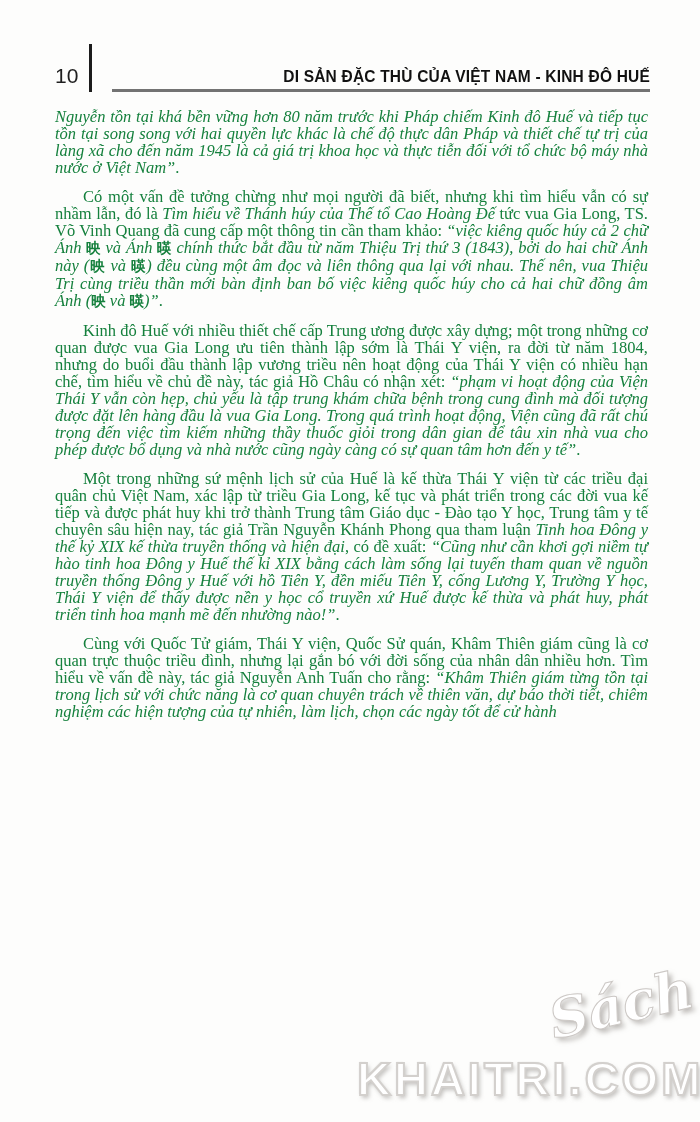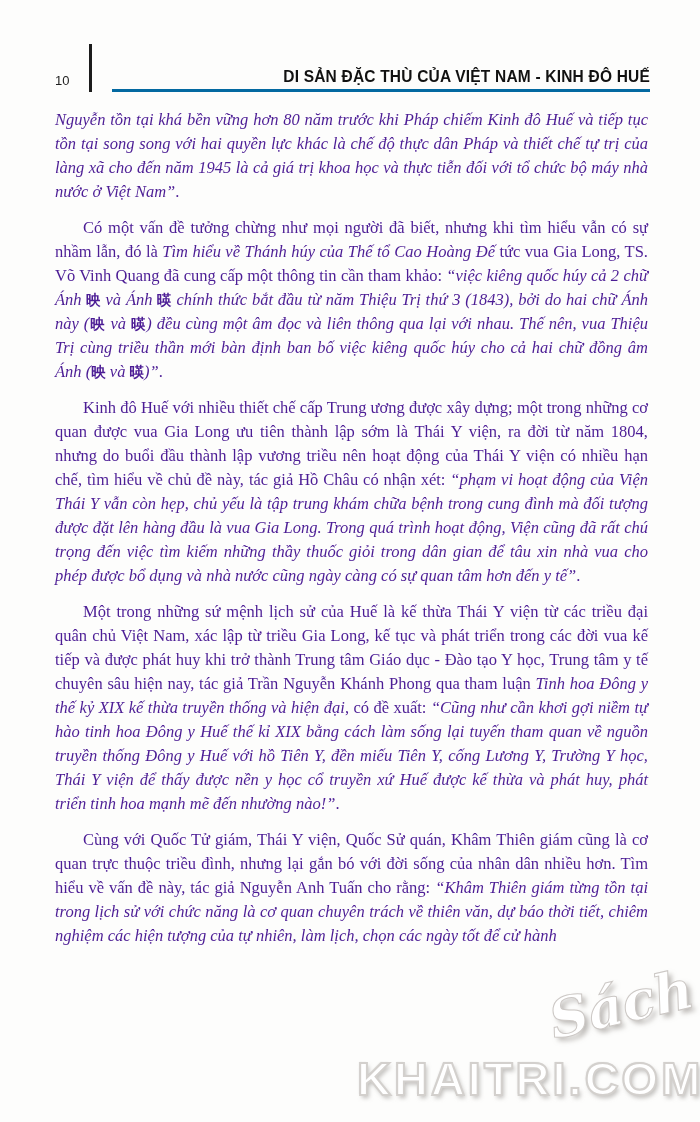--- a/index.html
+++ b/index.html
@@ -18,37 +18,37 @@
   .header {
     position: absolute;
     left: 55px;
     right: 50px;
     top: 50px;
     display: flex;
     align-items: stretch;
   }
   .page-number {
     font-family: "Liberation Sans", sans-serif;
-    font-size: 13px;
+    font-size: 21px;
     color: #1f1f1f;
     width: 34px;
     display: flex;
     align-items: flex-end;
     padding-bottom: 4px;
   }
   .header-bar {
     width: 3px;
     background: #1c1c1c;
     height: 48px;
     margin-top: -6px;
   }
   .title-area {
     flex: 1;
     margin-left: 20px;
-    border-bottom: 3px solid #0369a1;
+    border-bottom: 3px solid #737373;
     display: flex;
     justify-content: flex-end;
     align-items: flex-end;
     padding-bottom: 3px;
   }
   .header-title {
     font-family: "Liberation Sans", sans-serif;
     font-weight: bold;
     font-size: 15.5px;
     letter-spacing: 0.2px;
@@ -59,22 +59,22 @@
   }
 
   
   .content {
     position: absolute;
     top: 108px;
     left: 55px;
     width: 593px;
     text-align: justify;
     font-size: 16.5px;
-    line-height: 24px;
-    color: #4c1d95;
+    line-height: 17px;
+    color: #15803d;
   }
   .content p { margin: 0 0 12px 0; }
   .content p.indent { text-indent: 28px; }
   .rn { font-style: normal; }
   .ri { font-style: italic; }
   .rbi { font-style: italic; font-weight: normal; }
   .rcjk { font-style: normal; font-weight: bold; font-size: 14.5px; }
 
   
   .wm-script {

